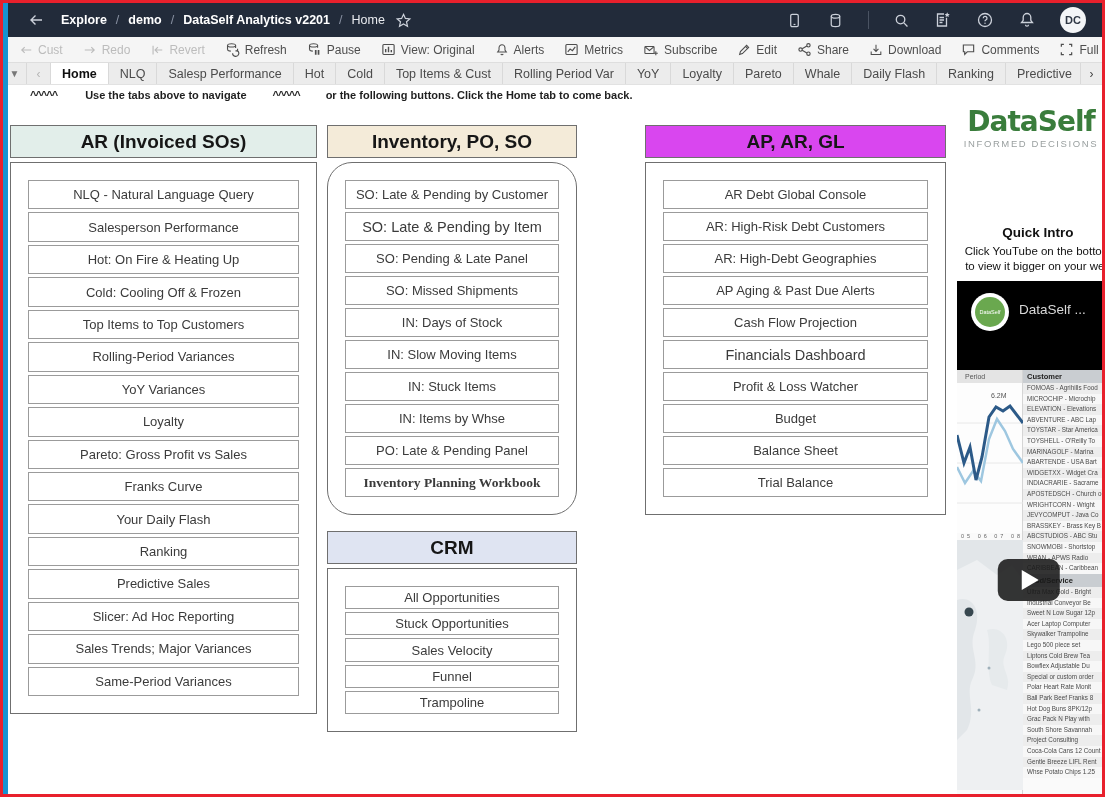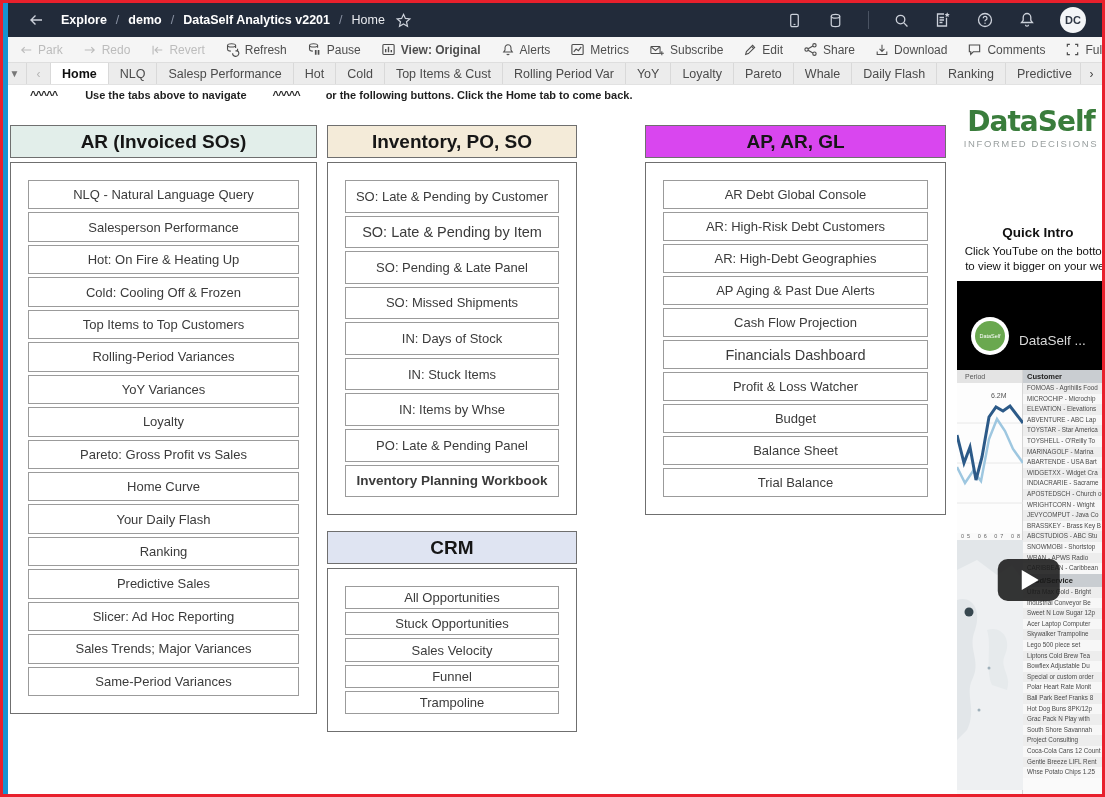--- a/index.html
+++ b/index.html
@@ -21,21 +21,21 @@
   .topbar-right { margin-left:auto; display:flex; align-items:center; gap:24px; padding-right:16px; color:#ccd1da; }
   .tb-icon { cursor:pointer; display:flex; align-items:center; }
   .tb-divider { width:1px; height:18px; background:#4a5362; }
   .avatar { width:26px; height:26px; border-radius:50%; background:#f3f5f7; color:#2e3744; font-size:11px; font-weight:bold; display:flex; align-items:center; justify-content:center; cursor:pointer; }
 
   
   .toolbar { height:26px; background:#f5f5f5; border-bottom:1px solid #dedede; display:flex; align-items:center; font-size:12px; color:#4e4e4e; flex:0 0 26px; padding:0 6px; }
   .tool-item { display:flex; align-items:center; gap:5px; padding:0 10px; cursor:pointer; white-space:nowrap; height:100%; }
   .tool-item svg { display:block; }
   .tool-item.disabled { color:#bcbcbc; cursor:default; }
-  .tool-item.push { margin-left:auto;font-weight:bold; }
+  .tool-item.push { margin-left:auto; }
 
   
   .tabbar { height:22px; background:#ececec; display:flex; align-items:stretch; font-size:12.5px; color:#4b4b4b; flex:0 0 22px; border-bottom:1px solid #e2e2e2; }
   .tab-ctl { width:24px; display:flex; align-items:center; justify-content:center; border-right:1px solid #d9d9d9; color:#777; cursor:pointer; font-size:10px; }
   .tab-ctl.prev { color:#b5b5b5; font-size:12px; }
   .tab-strip { display:flex; align-items:stretch; overflow:hidden; flex:1; }
   .tab { padding:0 11px; display:flex; align-items:center; border-right:1px solid #d9d9d9; cursor:pointer; white-space:nowrap; }
   .tab.active { background:#fff; color:#0f0f0f; font-weight:bold; }
   .tab-next { width:22px; display:flex; align-items:center; justify-content:center; border-left:1px solid #d9d9d9; color:#444; cursor:pointer; font-size:12px; }
 
@@ -49,38 +49,38 @@
 
   
   .content { flex:1; position:relative; background:#fff; overflow:hidden; }
   .section { position:absolute; top:20px; }
   .sec-col1 { left:7px;  width:307px; }
   .sec-col2 { left:324px; width:250px; }
   .sec-col3 { left:642px; width:301px; }
   .section-header { height:33px; border:1px solid #6f6f6f; display:flex; align-items:center; justify-content:center; font-size:19px; font-weight:bold; color:#161616; margin-bottom:4px; }
   .btn-stack { border:1px solid #6f6f6f; padding:17px; display:flex; flex-direction:column; gap:3px; background:#fff; }
   .h-col1 { height:552px; }
-  .h-col2 { height:353px; }
+  .h-col2 { height:353px;border-radius:25px; }
   .h-crm  { height:164px; }
   .h-col3 { height:353px; }
   .crm-gap { margin-top:16px; }
   .nav-button { flex:1; display:flex; align-items:center; justify-content:center; border:1px solid #9b9b9b; background:#fff; font-size:13px; color:#3b3b3b; cursor:pointer; white-space:nowrap; overflow:hidden; }
   .nav-button.large { font-size:14.5px; }
-  .nav-button.bold { font-weight:bold; font-size:13.5px; }
+  .nav-button.bold { font-weight:bold; font-size:13.5px;font-family:Liberation Serif, serif; }
 
   
   .sidebar { position:absolute; left:954px; top:0; right:0; bottom:0; overflow:hidden; background:#fff; }
   .ds-logo { position:absolute; top:2px; left:0; width:148px; text-align:center; }
   .logo-text { font-size:28px; font-weight:800; color:#3a7d3c; letter-spacing:-1px; font-family:"DejaVu Sans", sans-serif; line-height:30px; }
   .logo-sub { font-size:9.5px; color:#999f9f; letter-spacing:1.6px; margin-top:1px; }
   .quick-intro { position:absolute; top:120px; left:0; width:162px; text-align:center; color:#111; }
   .qi-title { font-size:13.5px; font-weight:bold; margin-bottom:4px; }
   .qi-line { font-size:11.5px; line-height:15px; white-space:nowrap; }
   .video { position:absolute; top:176px; left:0; right:0; bottom:0; background:#000; cursor:pointer; }
-  .vid-head { height:98px; display:flex; align-items:center; gap:10px; padding:12px 0 0 14px; }
+  .vid-head { height:98px; display:flex; align-items:flex-start; gap:10px; padding:12px 0 0 14px; }
   .vid-avatar { width:38px; height:38px; border-radius:50%; background:#fff; display:flex; align-items:center; justify-content:center; flex:0 0 38px; }
   .vid-avatar-inner { width:30px; height:30px; border-radius:50%; background:#6aa84f; color:#fff; font-size:5.5px; display:flex; align-items:center; justify-content:center; }
   .vid-title { color:#d9d9d9; font-size:13.5px; margin-top:9px; white-space:nowrap; }
   .thumb { position:absolute; top:89px; left:0; right:0; bottom:0; background:#fafafa; display:flex; }
   .thumb-left { width:66px; flex:0 0 66px; display:flex; flex-direction:column; border-right:1px solid #d5d5d5; }
   .t-period { height:13px; background:#e4e4e4; font-size:7px; color:#555; line-height:13px; padding-left:8px; filter:blur(.3px); }
   .t-chart { height:150px; position:relative; background:#fdfdfd; }
   .t-axis { height:10px; font-size:5.5px; color:#666; letter-spacing:3px; white-space:nowrap; padding-left:4px; filter:blur(.3px); }
   .t-map { flex:1; }
   .thumb-right { flex:1; display:flex; flex-direction:column; overflow:hidden; }
@@ -164,21 +164,21 @@
     </div>
 
     <div class="toolbar">
 
     <div class="tool-item disabled">
           <span class="ticon">
             <svg width="14" height="14" viewBox="0 0 16 16" fill="none" stroke="currentColor" stroke-width="1.3">
               <path d="M14 8 H3.5 M6.5 4.8 L3.2 8 L6.5 11.2"></path>
             </svg>
           </span>
-          <span>Park</span>
+          <span>Cust</span>
         </div>
         <div class="tool-item disabled">
           <span class="ticon">
             <svg width="14" height="14" viewBox="0 0 16 16" fill="none" stroke="currentColor" stroke-width="1.3">
               <path d="M2 8 H12.5 M9.5 4.8 L12.8 8 L9.5 11.2"></path>
             </svg>
           </span>
           <span>Redo</span>
         </div>
         <div class="tool-item disabled">
@@ -334,39 +334,40 @@
 
         <div class="nav-button">NLQ - Natural Language Query</div>
             <div class="nav-button">Salesperson Performance</div>
             <div class="nav-button">Hot: On Fire &amp; Heating Up</div>
             <div class="nav-button">Cold: Cooling Off &amp; Frozen</div>
             <div class="nav-button">Top Items to Top Customers</div>
             <div class="nav-button">Rolling-Period Variances</div>
             <div class="nav-button">YoY Variances</div>
             <div class="nav-button">Loyalty</div>
             <div class="nav-button">Pareto: Gross Profit vs Sales</div>
-            <div class="nav-button">Home Curve</div>
+            <div class="nav-button">Franks Curve</div>
             <div class="nav-button">Your Daily Flash</div>
             <div class="nav-button">Ranking</div>
             <div class="nav-button">Predictive Sales</div>
             <div class="nav-button">Slicer: Ad Hoc Reporting</div>
             <div class="nav-button">Sales Trends; Major Variances</div>
             <div class="nav-button">Same-Period Variances</div>
           </div>
       </div>
 
       <div class="section sec-col2">
         <div class="section-header" style="background-color: rgb(244, 235, 217);">Inventory, PO, SO</div>
         <div class="btn-stack h-col2">
 
         <div class="nav-button">SO: Late &amp; Pending by Customer</div>
             <div class="nav-button large">SO: Late &amp; Pending by Item</div>
             <div class="nav-button">SO: Pending &amp; Late Panel</div>
             <div class="nav-button">SO: Missed Shipments</div>
             <div class="nav-button">IN: Days of Stock</div>
+            <div class="nav-button">IN: Slow Moving Items</div>
             <div class="nav-button">IN: Stuck Items</div>
             <div class="nav-button">IN: Items by Whse</div>
             <div class="nav-button">PO: Late &amp; Pending Panel</div>
             <div class="nav-button bold">Inventory Planning Workbook</div>
           </div>
         <div class="section-header crm-gap" style="background-color: rgb(223, 228, 242);">CRM</div>
         <div class="btn-stack h-crm">
 
         <div class="nav-button">All Opportunities</div>
             <div class="nav-button">Stuck Opportunities</div>

